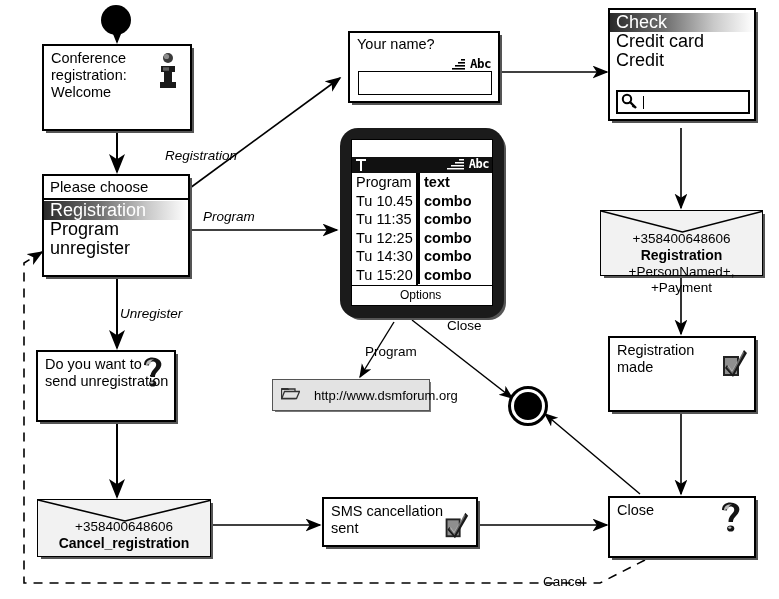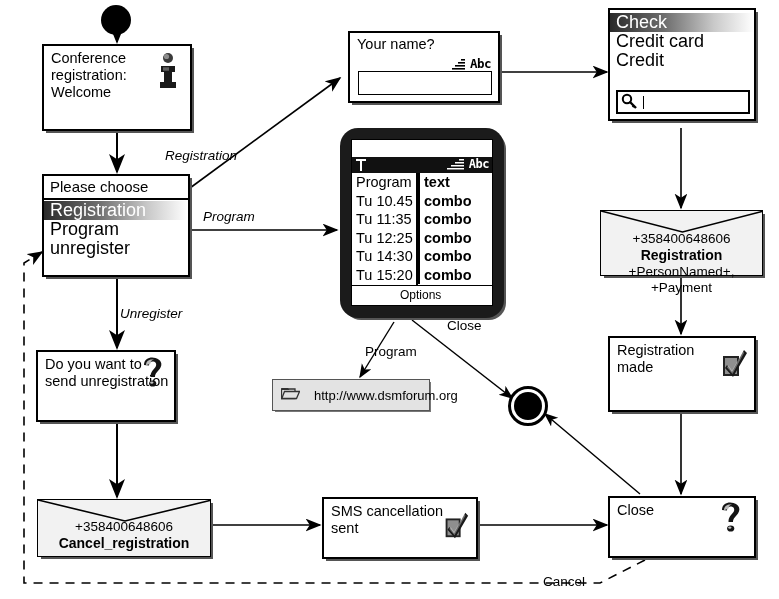--- a/index.html
+++ b/index.html
@@ -276,21 +276,21 @@
       <svg viewBox="0 0 174 22" width="174" height="22" preserveAspectRatio="none">
         <path d="M0,0 L87,21 L174,0" fill="none" stroke="#000" stroke-width="1.6"></path>
       </svg>
     </div>
     <div class="elines" style="top:19px;">
       <div class="l1">+358400648606</div>
       <div class="l2">Cancel_registration</div>
     </div>
   </div>
 
-  <div class="node" style="left:322px;top:497px;width:156px;height:62px;">
+  <div class="node" style="left:322px;top:497px;width:156px;height:50px;">
     <div class="txt">SMS  cancellation
 sent</div>
     <div class="icon-slot" style="right:6px;top:10px;">
       <svg viewBox="0 0 32 34" width="30" height="32">
         <path d="M6,10 L22,10 L22,30 L6,30 Z" fill="#222"></path>
         <path d="M8,12 L20,12 L20,28 L8,28 Z" fill="#8f8f8f"></path>
         <path d="M10,19 L15,26 L27,4 L30,7 L16,31 L8,22 Z" fill="#1a1a1a"></path>
         <path d="M11.5,19.5 L15,24.5 L26,5.5 L27.2,6.8 L15.5,28 L9.8,21.3 Z" fill="#fff" opacity=".35"></path>
       </svg>
     </div>

